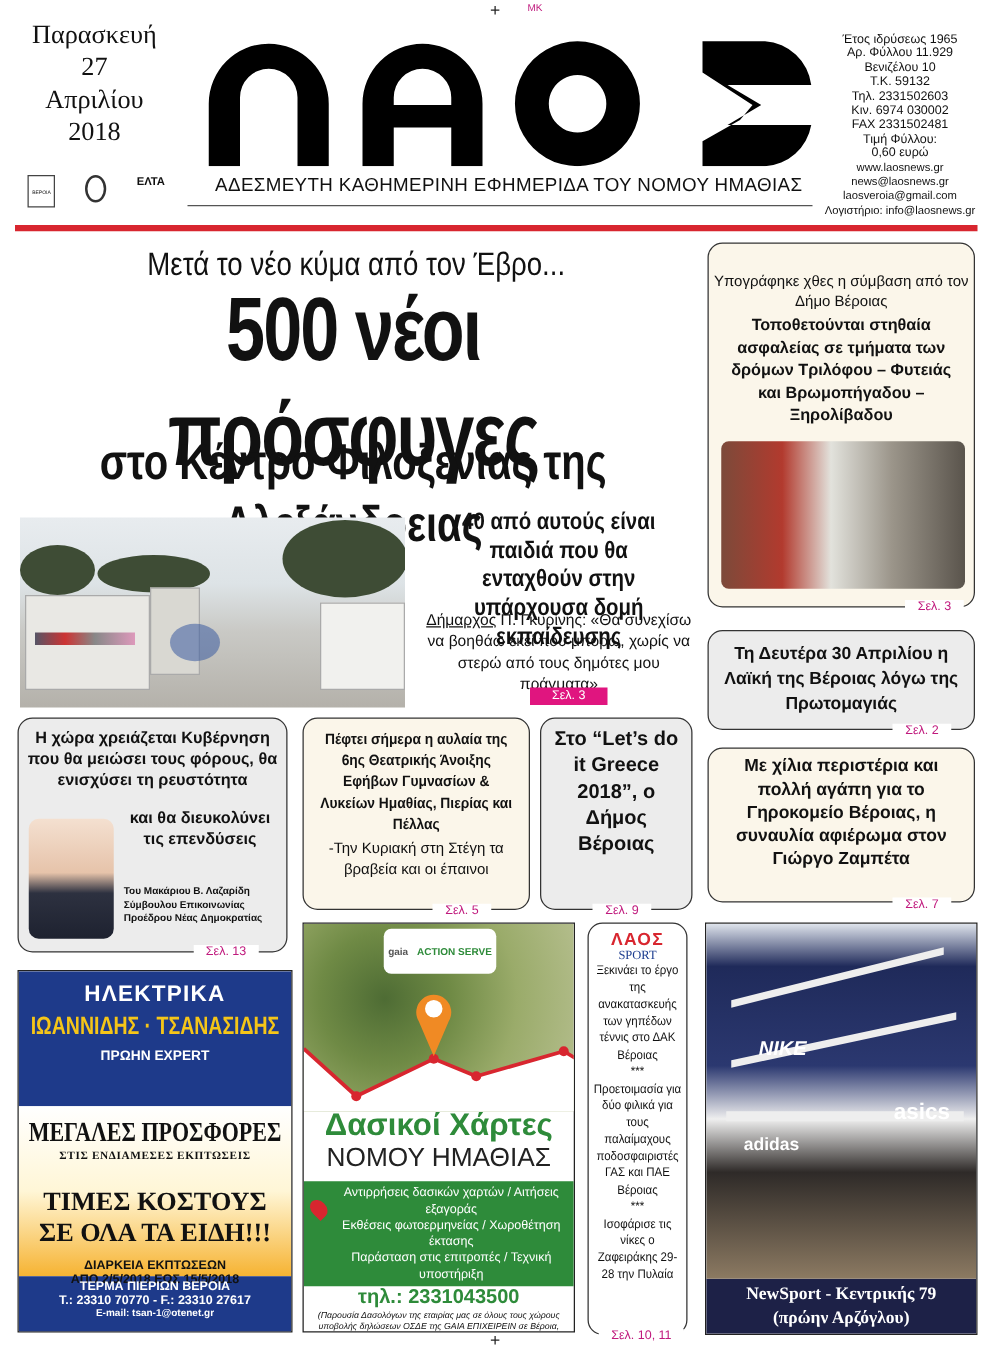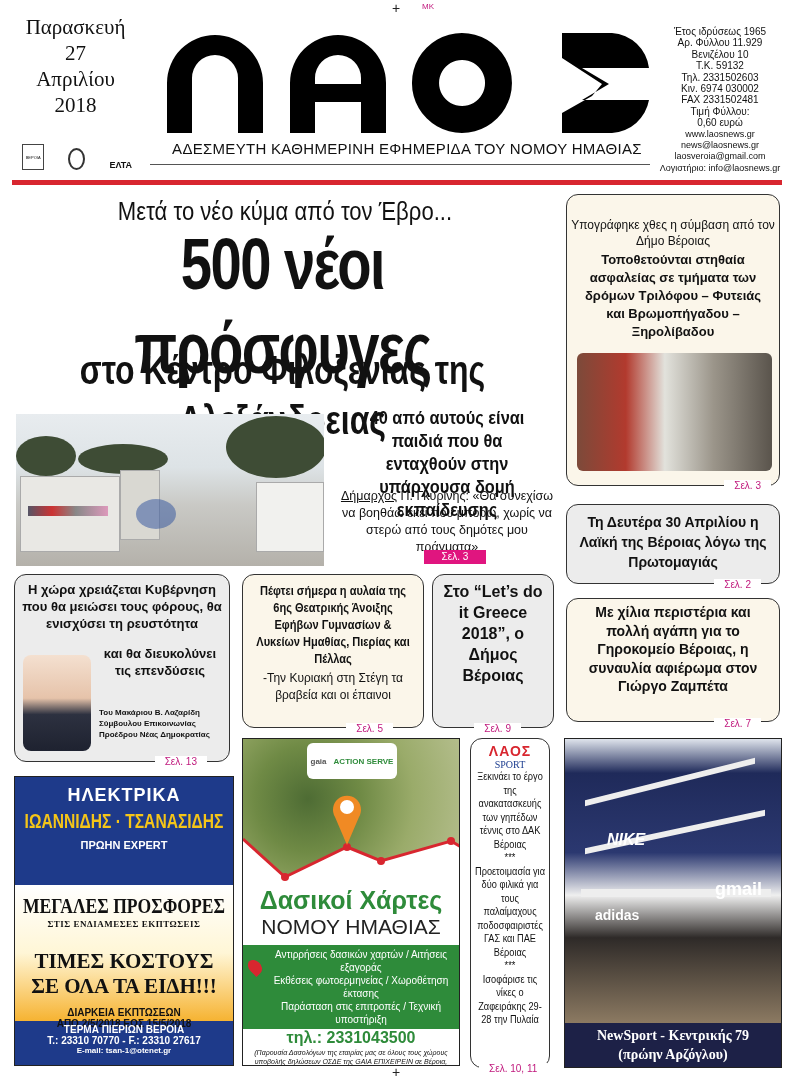--- a/index.html
+++ b/index.html
@@ -1,21 +1,21 @@
 <!DOCTYPE html>
 <html><head>
 <meta charset="utf-8">
 <style>
 *{box-sizing:border-box;margin:0;padding:0}
 html,body{width:791px;height:1080px;background:#fff;overflow:hidden}
 body{position:relative;font-family:"Liberation Sans",sans-serif;color:#111}
 .abs{position:absolute}
 .crop{font-size:14px;color:#222}
 .date{left:18px;top:14px;width:115px;text-align:center;font-family:"Liberation Serif",serif;font-size:21px;line-height:26px;color:#111}
-.badges{left:22px;top:140px;width:110px;height:30px;display:flex;gap:24px;align-items:flex-end}
+.badges{left:22px;top:140px;width:110px;height:30px;display:flex;gap:24px;align-items:flex-start}
 .b1{width:30px;height:26px;border:1px solid #444;font-size:4px;display:flex;align-items:center;justify-content:center}
 .b2{width:22px;height:22px;border:2px solid #333;border-radius:50%}
 .b3{font-size:9px;font-weight:bold}
 .logo{left:162px;top:28px;width:490px;height:105px}
 .tagline{left:168px;top:140px;width:478px;font-size:15px;letter-spacing:.3px;text-align:center;color:#111}
 .tagline-rule{left:150px;top:164px;width:500px;height:1px;background:#555}
 .info{left:655px;top:26px;width:130px;text-align:center;font-size:10px;line-height:11.4px;color:#111}
 .info .sm{font-size:9px}
 .redbar{left:12px;top:180px;width:770px;height:5px;background:#d8262f}
 .kicker{left:40px;top:196px;width:490px;text-align:center;font-size:26px;font-family:"Liberation Sans Narrow","Liberation Sans",sans-serif;transform:scaleX(.85);transform-origin:center}
@@ -211,21 +211,21 @@
   <div class="sport-text">Ισοφάρισε τις νίκες ο Ζαφειράκης 29-28 την Πυλαία</div>
   <div class="sel" style="left:8px;bottom:-7px">Σελ. 10, 11</div>
 </div>
 
 <div class="abs ad3">
   <div class="ad3-photo" style="position:relative">
     <div style="position:absolute;left:20px;top:40px;width:170px;height:6px;background:#eee;transform:skewY(-14deg)"></div>
     <div style="position:absolute;left:20px;top:90px;width:180px;height:6px;background:#eee;transform:skewY(-12deg)"></div>
     <div style="position:absolute;left:16px;top:150px;width:190px;height:8px;background:#eee"></div>
     <div style="position:absolute;left:30px;top:168px;width:60px;height:20px;color:#fff;font-weight:bold;font-size:14px">adidas</div>
-    <div style="position:absolute;left:150px;top:140px;color:#fff;font-weight:bold;font-size:18px">gmail</div>
+    <div style="position:absolute;left:150px;top:140px;color:#fff;font-weight:bold;font-size:18px">asics</div>
     <div style="position:absolute;left:42px;top:92px;color:#fff;font-weight:bold;font-style:italic;font-size:16px">NIKE</div>
   </div>
   <div class="ad3-cap">
     <div>NewSport - Κεντρικής 79</div>
     <div>(πρώην Αρζόγλου)</div>
   </div>
 </div>
 
 <div class="abs crop" style="left:392px;top:1064px">+</div>
 

